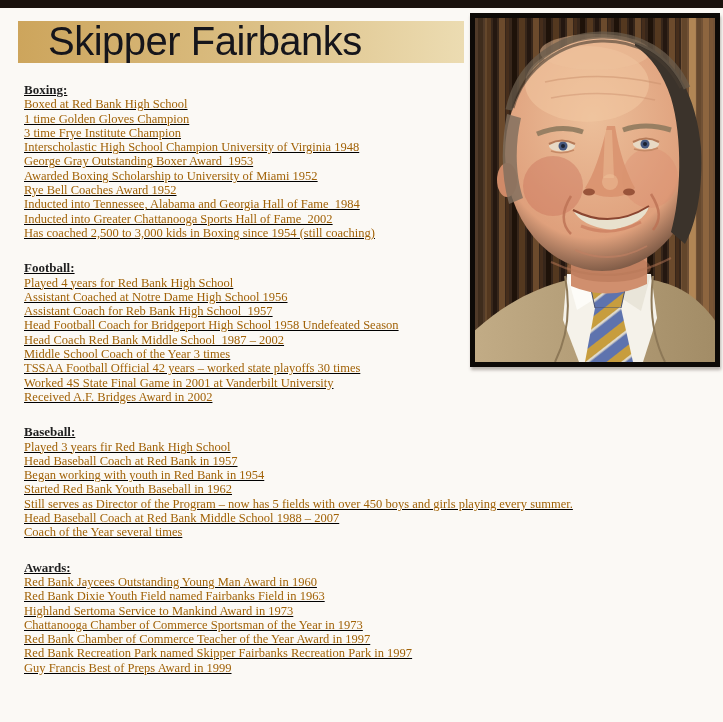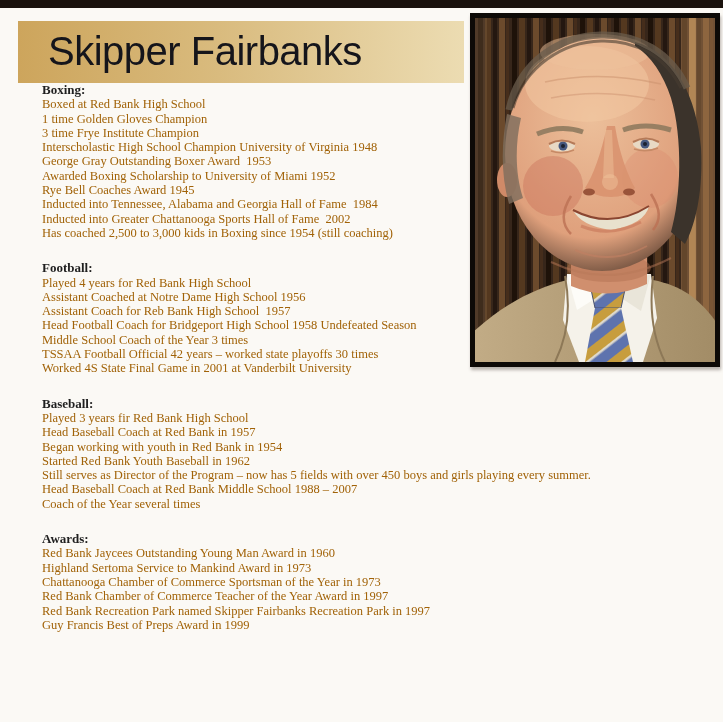--- a/index.html
+++ b/index.html
@@ -6,42 +6,42 @@
   body{
     width:723px;height:722px;position:relative;overflow:hidden;
     background:#fbf9f5;
     font-family:"Liberation Serif", serif;
   }
   .topbar{
     position:absolute;left:0;top:0;width:723px;height:8px;
     background:#1a120d;
   }
   .banner{
-    position:absolute;left:18px;top:21px;width:446px;height:62px;
+    position:absolute;left:18px;top:21px;width:446px;height:42px;
     background:linear-gradient(to right,#cda55c 0%,#d9bb7e 45%,#ecdcb2 100%);
     display:flex;align-items:center;
   }
   .banner h1{
     margin:0 0 2px 30px;
     font-family:"Liberation Sans", sans-serif;
     font-weight:400;
     font-size:40px;
     letter-spacing:-0.5px;
     color:#15151b;
     white-space:nowrap;
   }
   .photo{
     position:absolute;left:470px;top:13px;width:240px;height:344px;
     border:5px solid #0d0a07;
     box-shadow:1px 3px 3px rgba(60,50,40,.35);
     background:#2e1f14;
   }
   .photo svg{display:block;width:100%;height:100%;}
   .content{
-    position:absolute;left:42px;top:83px;width:660px;
+    position:absolute;left:24px;top:83px;width:660px;text-decoration:underline;
   }
   section{margin:0;padding:0;}
   section + section{margin-top:21px;}
   .content h2{
     margin:0;font-size:13px;line-height:14.3px;font-weight:bold;color:#1f1f1f;
   }
   .line{
     font-size:12.5px;line-height:14.3px;color:#a16207;white-space:pre;
   }
 </style>
@@ -149,54 +149,57 @@
 <div class="content">
   <section>
     <h2>Boxing:</h2>
     <div>
         <div class="line">Boxed at Red Bank High School</div>
         <div class="line">1 time Golden Gloves Champion</div>
         <div class="line">3 time Frye Institute Champion</div>
         <div class="line">Interscholastic High School Champion University of Virginia 1948</div>
         <div class="line">George Gray Outstanding Boxer Award  1953</div>
         <div class="line">Awarded Boxing Scholarship to University of Miami 1952</div>
-        <div class="line">Rye Bell Coaches Award 1945</div>
+        <div class="line">Rye Bell Coaches Award 1952</div>
         <div class="line">Inducted into Tennessee, Alabama and Georgia Hall of Fame  1984</div>
         <div class="line">Inducted into Greater Chattanooga Sports Hall of Fame  2002</div>
         <div class="line">Has coached 2,500 to 3,000 kids in Boxing since 1954 (still coaching)</div>
       </div>
   </section>
   <section>
     <h2>Football:</h2>
     <div>
         <div class="line">Played 4 years for Red Bank High School</div>
         <div class="line">Assistant Coached at Notre Dame High School 1956</div>
         <div class="line">Assistant Coach for Reb Bank High School  1957</div>
         <div class="line">Head Football Coach for Bridgeport High School 1958 Undefeated Season</div>
+        <div class="line">Head Coach Red Bank Middle School  1987 – 2002</div>
         <div class="line">Middle School Coach of the Year 3 times</div>
         <div class="line">TSSAA Football Official 42 years – worked state playoffs 30 times</div>
         <div class="line">Worked 4S State Final Game in 2001 at Vanderbilt University</div>
+        <div class="line">Received A.F. Bridges Award in 2002</div>
       </div>
   </section>
   <section>
     <h2>Baseball:</h2>
     <div>
         <div class="line">Played 3 years fir Red Bank High School</div>
         <div class="line">Head Baseball Coach at Red Bank in 1957</div>
         <div class="line">Began working with youth in Red Bank in 1954</div>
         <div class="line">Started Red Bank Youth Baseball in 1962</div>
         <div class="line">Still serves as Director of the Program – now has 5 fields with over 450 boys and girls playing every summer.</div>
         <div class="line">Head Baseball Coach at Red Bank Middle School 1988 – 2007</div>
         <div class="line">Coach of the Year several times</div>
       </div>
   </section>
   <section>
     <h2>Awards:</h2>
     <div>
         <div class="line">Red Bank Jaycees Outstanding Young Man Award in 1960</div>
+        <div class="line">Red Bank Dixie Youth Field named Fairbanks Field in 1963</div>
         <div class="line">Highland Sertoma Service to Mankind Award in 1973</div>
         <div class="line">Chattanooga Chamber of Commerce Sportsman of the Year in 1973</div>
         <div class="line">Red Bank Chamber of Commerce Teacher of the Year Award in 1997</div>
         <div class="line">Red Bank Recreation Park named Skipper Fairbanks Recreation Park in 1997</div>
         <div class="line">Guy Francis Best of Preps Award in 1999</div>
       </div>
   </section>
 </div>
 
 </body></html>

